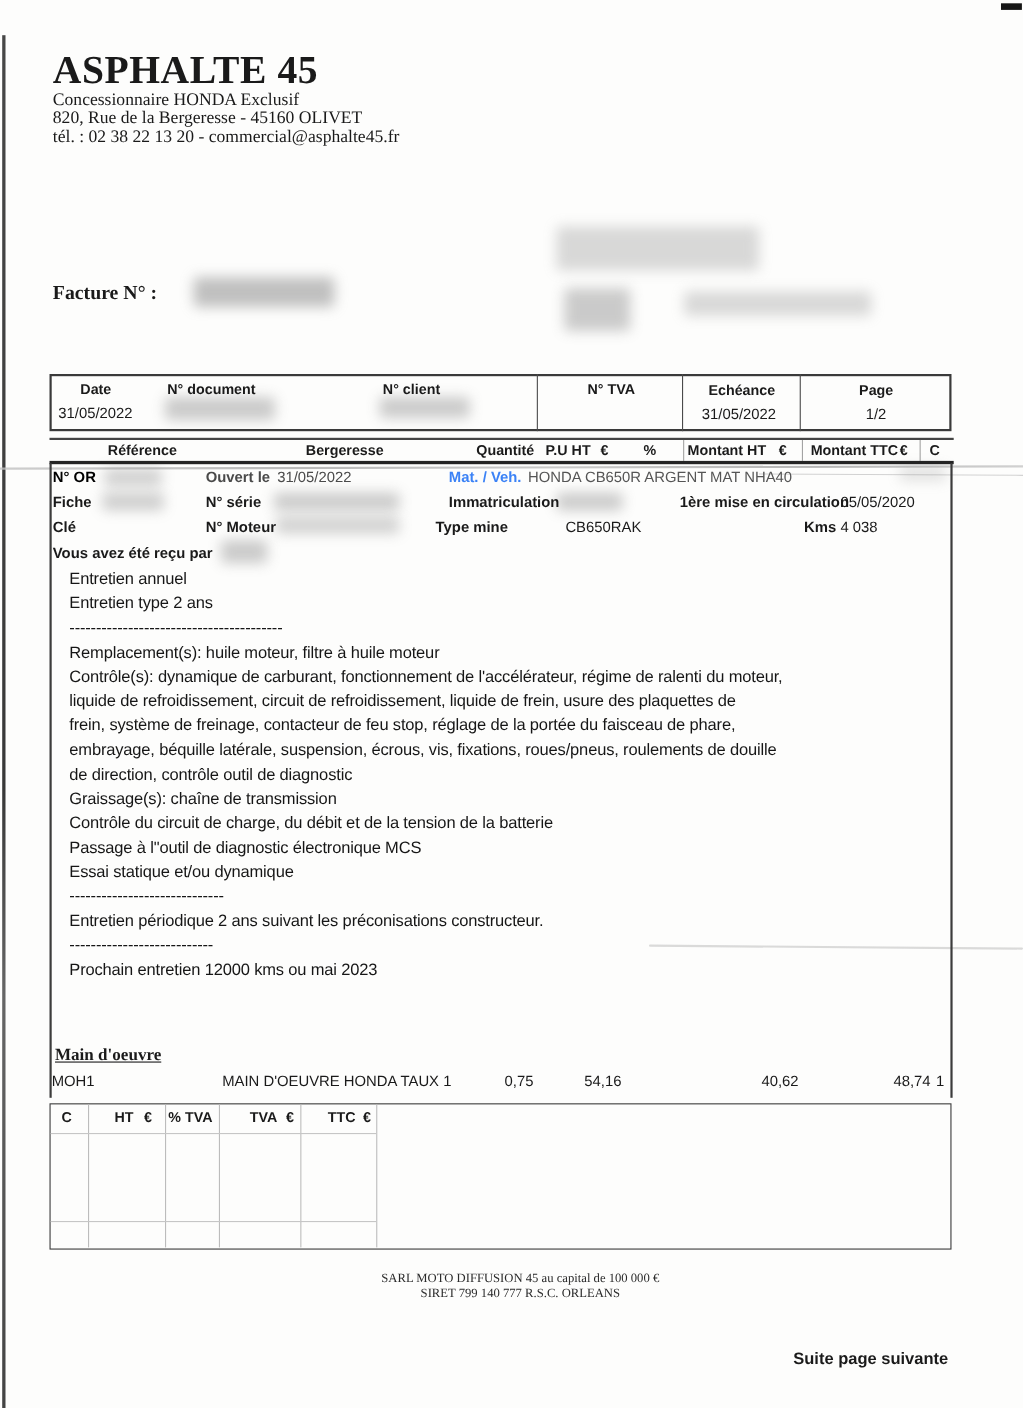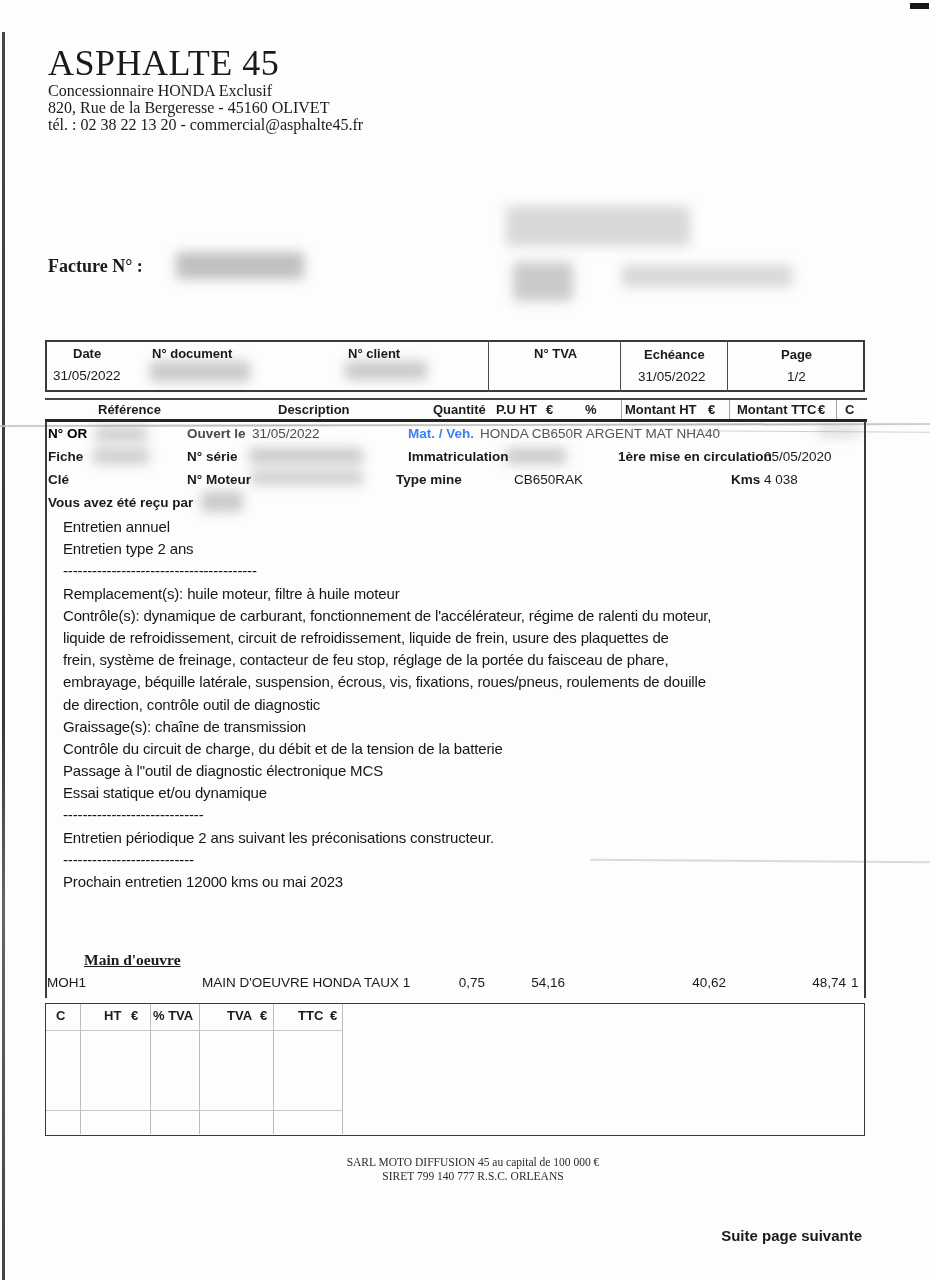--- a/index.html
+++ b/index.html
@@ -4,21 +4,21 @@
 <style>
   html,body{margin:0;padding:0;background:#e8e8e8;}
   .page{position:relative;width:930px;height:1280px;background:#fdfdfc;overflow:hidden;
         font-family:"Liberation Sans",sans-serif;color:#1a1a1a;}
   .abs{position:absolute;white-space:nowrap;}
   .b{font-weight:bold;}
   .serif{font-family:"Liberation Serif",serif;}
   .fs13{font-size:13px;}
   .fs14{font-size:13.5px;}
   
-  .dealer-name{font-size:36px;font-weight:normal;letter-spacing:.5px;}
+  .dealer-name{font-size:36px;font-weight:bold;letter-spacing:.5px;}
   .dealer-line{font-size:16px;line-height:17.5px;}
   .facture{font-size:18px;font-weight:bold;}
   
   .edge-line{position:absolute;left:2px;top:32px;width:3px;height:1248px;
              background:linear-gradient(to bottom,#333 0%,#222 55%,#555 70%,#2e2e2e 100%);opacity:.9;}
   .corner-mark{position:absolute;left:910px;top:3px;width:19px;height:6px;background:#161616;}
   .crease1{position:absolute;left:0;top:424px;width:930px;height:2px;
            background:linear-gradient(to right,#c2c2c2,#a9a9a9 30%,#bdbdbd 55%,#a5a5a5 80%,#c6c6c6);
            transform:rotate(-0.12deg);opacity:.8;}
   .crease1b{position:absolute;left:690px;top:431px;width:240px;height:1px;background:#d2d2d2;transform:rotate(.3deg);}
@@ -32,21 +32,21 @@
   .cols-top{position:absolute;left:45px;top:398px;width:822px;height:1.5px;background:#444;}
   .cols-bot{position:absolute;left:45px;top:419px;width:822px;height:2.5px;background:#242424;}
   .body-left{position:absolute;left:45px;top:421px;width:1.5px;height:577px;background:#3c3c3c;}
   .body-right{position:absolute;left:864px;top:421px;width:1.5px;height:577px;background:#3c3c3c;}
   .tot-box{position:absolute;left:45px;top:1003px;width:820px;height:133px;border:1.5px solid #3a3a3a;box-sizing:border-box;}
   .faint-v{position:absolute;width:1px;background:#bcbcbc;}
   .faint-h{position:absolute;height:1px;background:#c6c6c6;}
   
   .work{position:absolute;left:63px;top:516px;width:760px;font-size:15px;letter-spacing:-0.15px;color:#161616;}
   .work div{height:22.2px;line-height:22.2px;white-space:nowrap;}
-  .moh-title{font-size:15.5px;font-weight:bold;text-decoration:underline;margin-left:34px;}
+  .moh-title{font-size:15.5px;font-weight:bold;text-decoration:underline;}
   .num{text-align:right;}
   .footer{position:absolute;left:303px;top:1156px;width:340px;text-align:center;
           font-family:"Liberation Serif",serif;font-size:11.5px;line-height:13.5px;color:#2a2a2a;}
   .suite{position:absolute;left:700px;top:1227px;width:162px;text-align:right;font-size:15px;font-weight:bold;}
 </style>
 </head>
 <body>
 
 <div class="page">
 
@@ -90,21 +90,21 @@
   <span class="abs fs14" style="left:53px;top:368px">31/05/2022</span>
   <span class="abs fs14" style="left:638px;top:369px">31/05/2022</span>
   <span class="abs fs14" style="left:787px;top:369px">1/2</span>
 
   <div class="cols-top"></div>
   <div class="cols-bot"></div>
   <div class="vline" style="left:621px;top:399px;height:20px;opacity:.5"></div>
   <div class="vline" style="left:729px;top:399px;height:20px;opacity:.5"></div>
   <div class="vline" style="left:836px;top:399px;height:20px;opacity:.5"></div>
   <span class="abs b fs13" style="left:98px;top:402px">Référence</span>
-  <span class="abs b fs13" style="left:278px;top:402px">Description</span>
+  <span class="abs b fs13" style="left:278px;top:402px">Bergeresse</span>
   <span class="abs b fs13" style="left:433px;top:402px">Quantité</span>
   <span class="abs b fs13" style="left:496px;top:402px">P.U HT</span>
   <span class="abs b fs13" style="left:546px;top:402px">€</span>
   <span class="abs b fs13" style="left:585px;top:402px">%</span>
   <span class="abs b fs13" style="left:625px;top:402px">Montant HT</span>
   <span class="abs b fs13" style="left:708px;top:402px">€</span>
   <span class="abs b fs13" style="left:737px;top:402px">Montant TTC</span>
   <span class="abs b fs13" style="left:818px;top:402px">€</span>
   <span class="abs b fs13" style="left:845px;top:402px">C</span>
 

